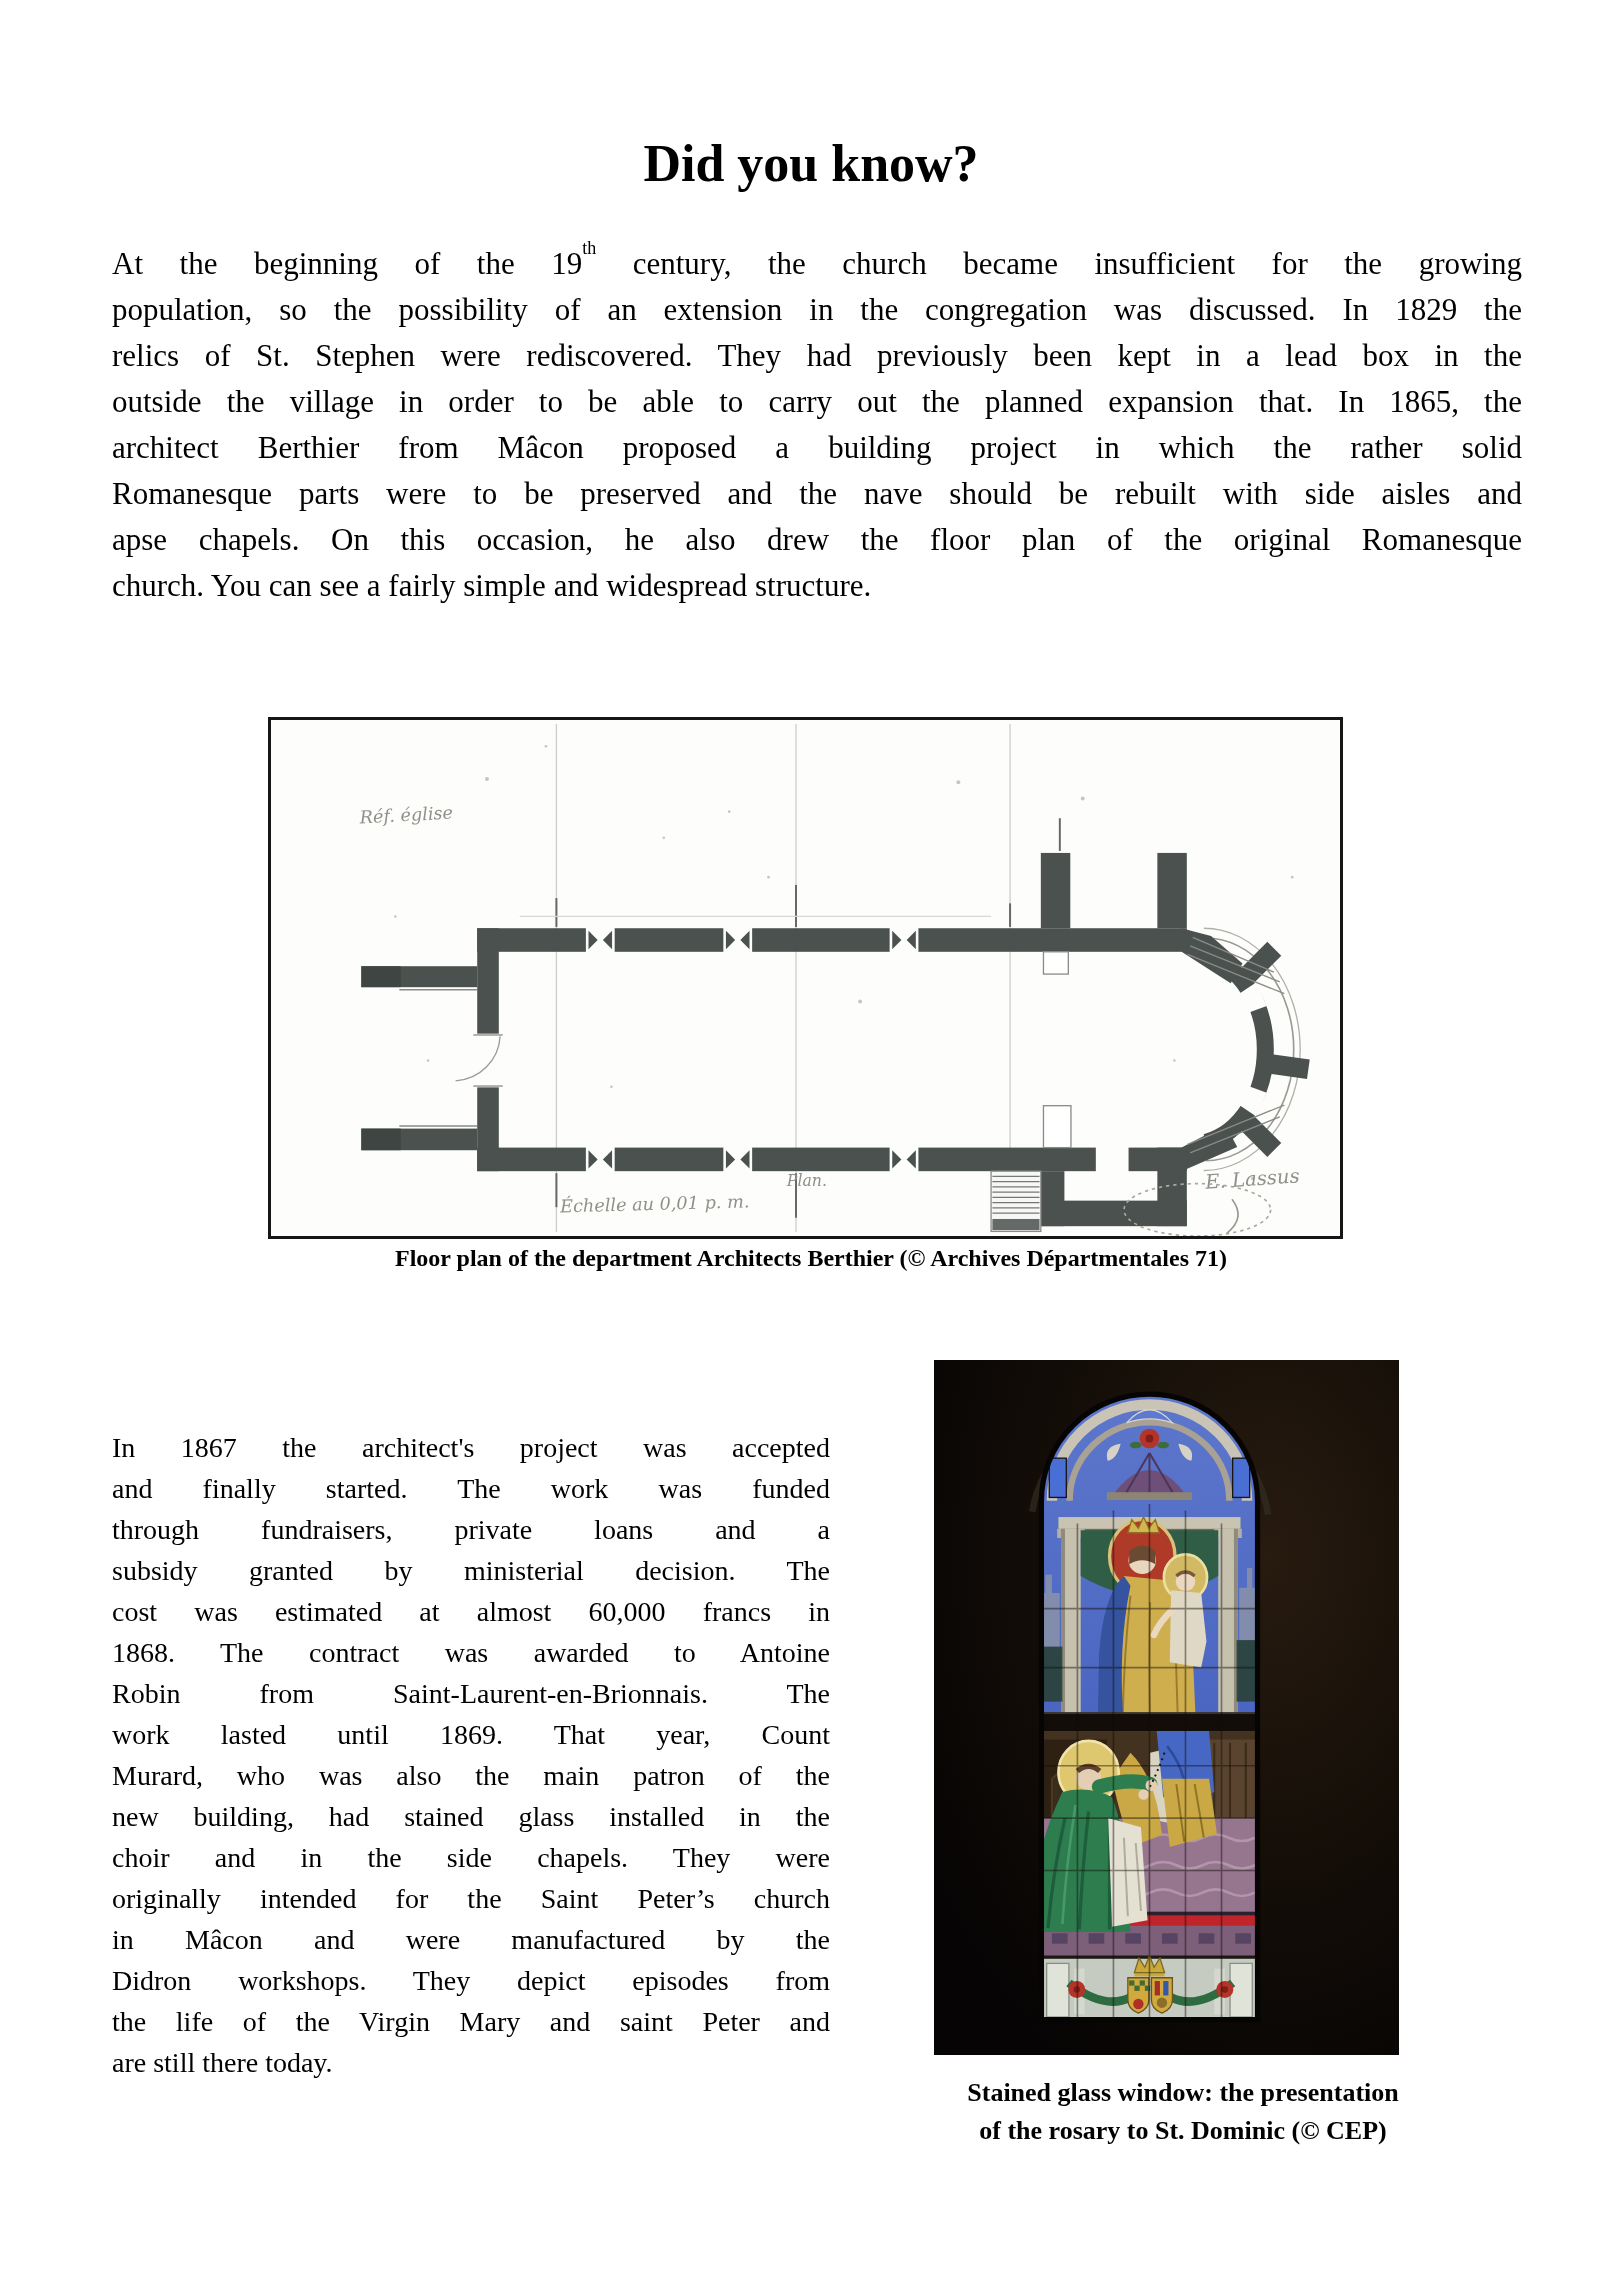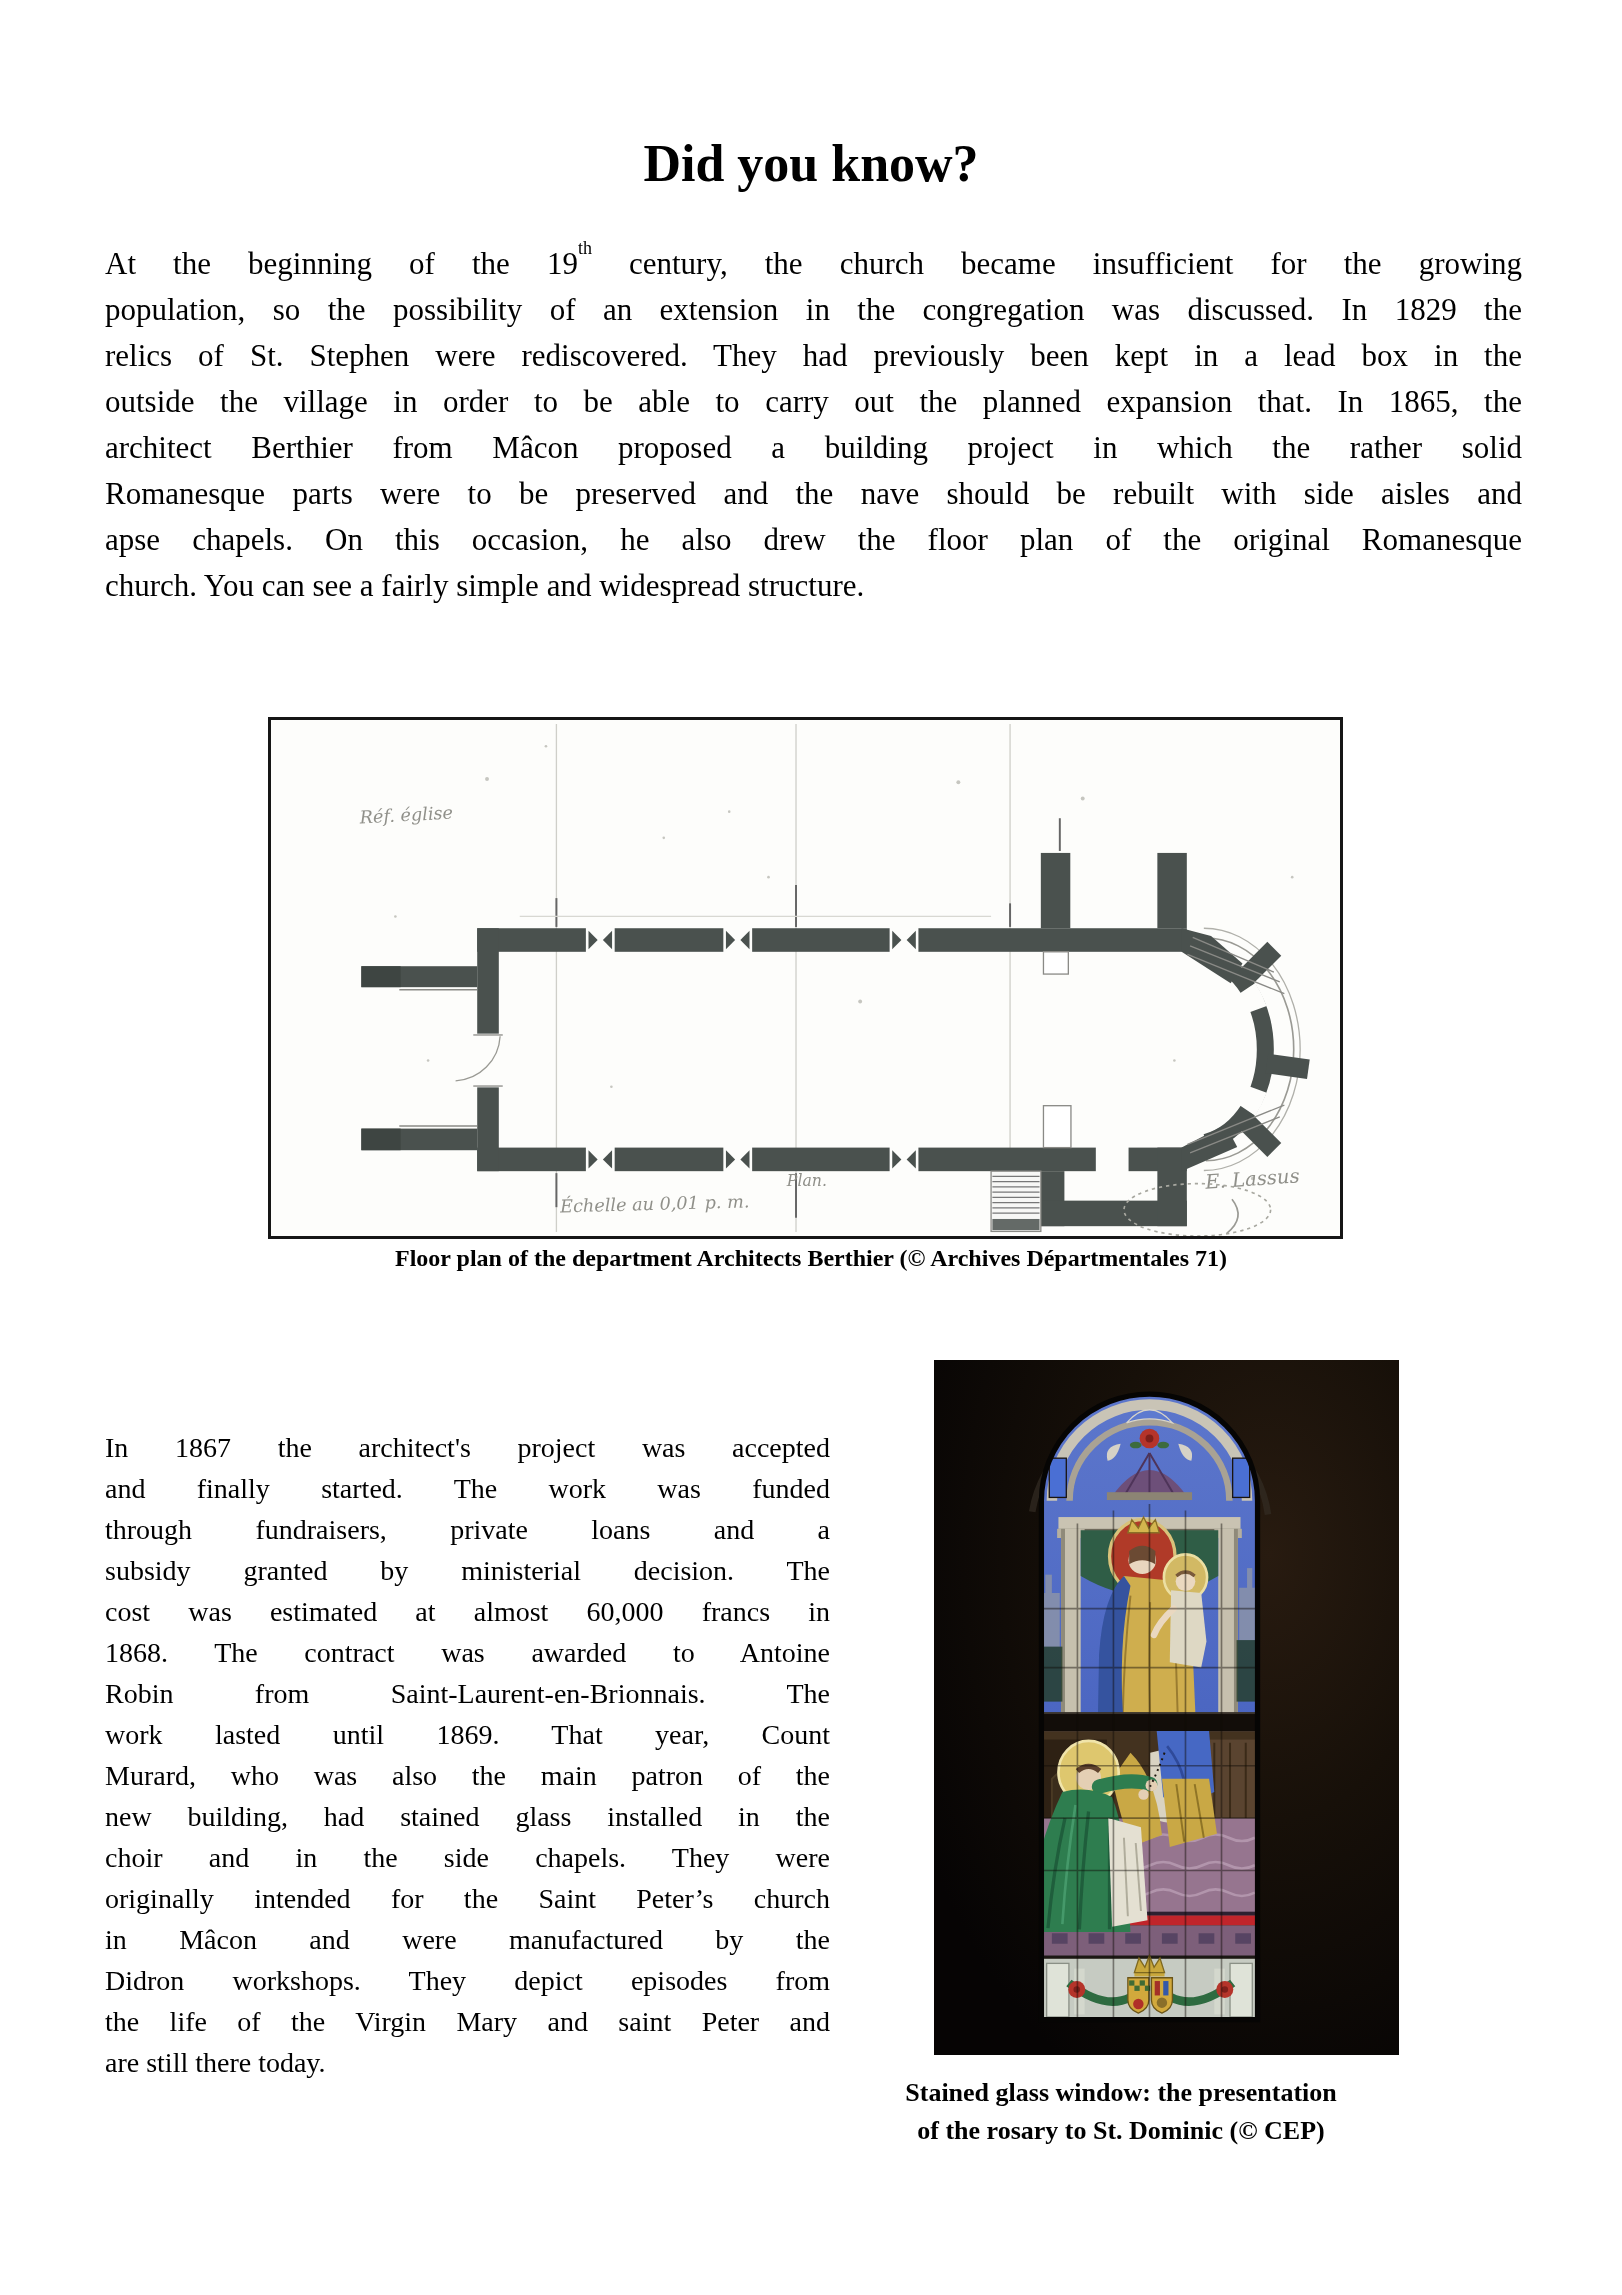--- a/index.html
+++ b/index.html
@@ -10,39 +10,39 @@
   }
   .title {
     position:absolute; top:110px; left:0; width:100%;
     text-align:center; font-size:52px; font-weight:700; line-height:1;margin-top:28px;
   }
   .para {
     position:absolute; font-weight:400;
   }
   .para1 { left:105px; top:241px; width:1417px; font-size:31px; line-height:46px; }
   .para2 { left:105px; top:1427px; width:725px; font-size:28px; line-height:41px; }
-  .jline { text-align:justify; text-align-last:justify; white-space:normal; }
+  .jline { text-align:justify; text-align-last:justify; white-space:normal;margin-left:7px; }
   .jline.last { text-align:left; text-align-last:auto; }
   sup.sp { position:relative; top:-0.5em; font-size:0.58em; line-height:0; }
   .figure-plan {
     position:absolute; left:268px; top:717px; width:1075px; height:522px;
     border:3.3px solid #161616; box-sizing:border-box; background:#fdfdfb;
   }
   .figure-plan svg { display:block; width:100%; height:100%; }
   .caption1 {
     position:absolute; left:0; top:1245px; width:100%;
     text-align:center; font-size:24px; font-weight:700;
   }
   .figure-window {
     position:absolute; left:934px; top:1360px; width:465px; height:695px;
     background:#0b0807;
   }
   .figure-window svg { display:block; width:100%; height:100%; }
   .caption2 {
-    position:absolute; left:868px; top:2074px; width:506px;
+    position:absolute; left:930px; top:2074px; width:506px;
     text-align:center; font-size:26px; font-weight:700; line-height:38px;
   }
   .hand { font-family:"DejaVu Serif", serif; font-style:italic; }
 </style>
 </head>
 <body>
 
 <div class="page">
 
   <div class="title">Did you know?</div>

